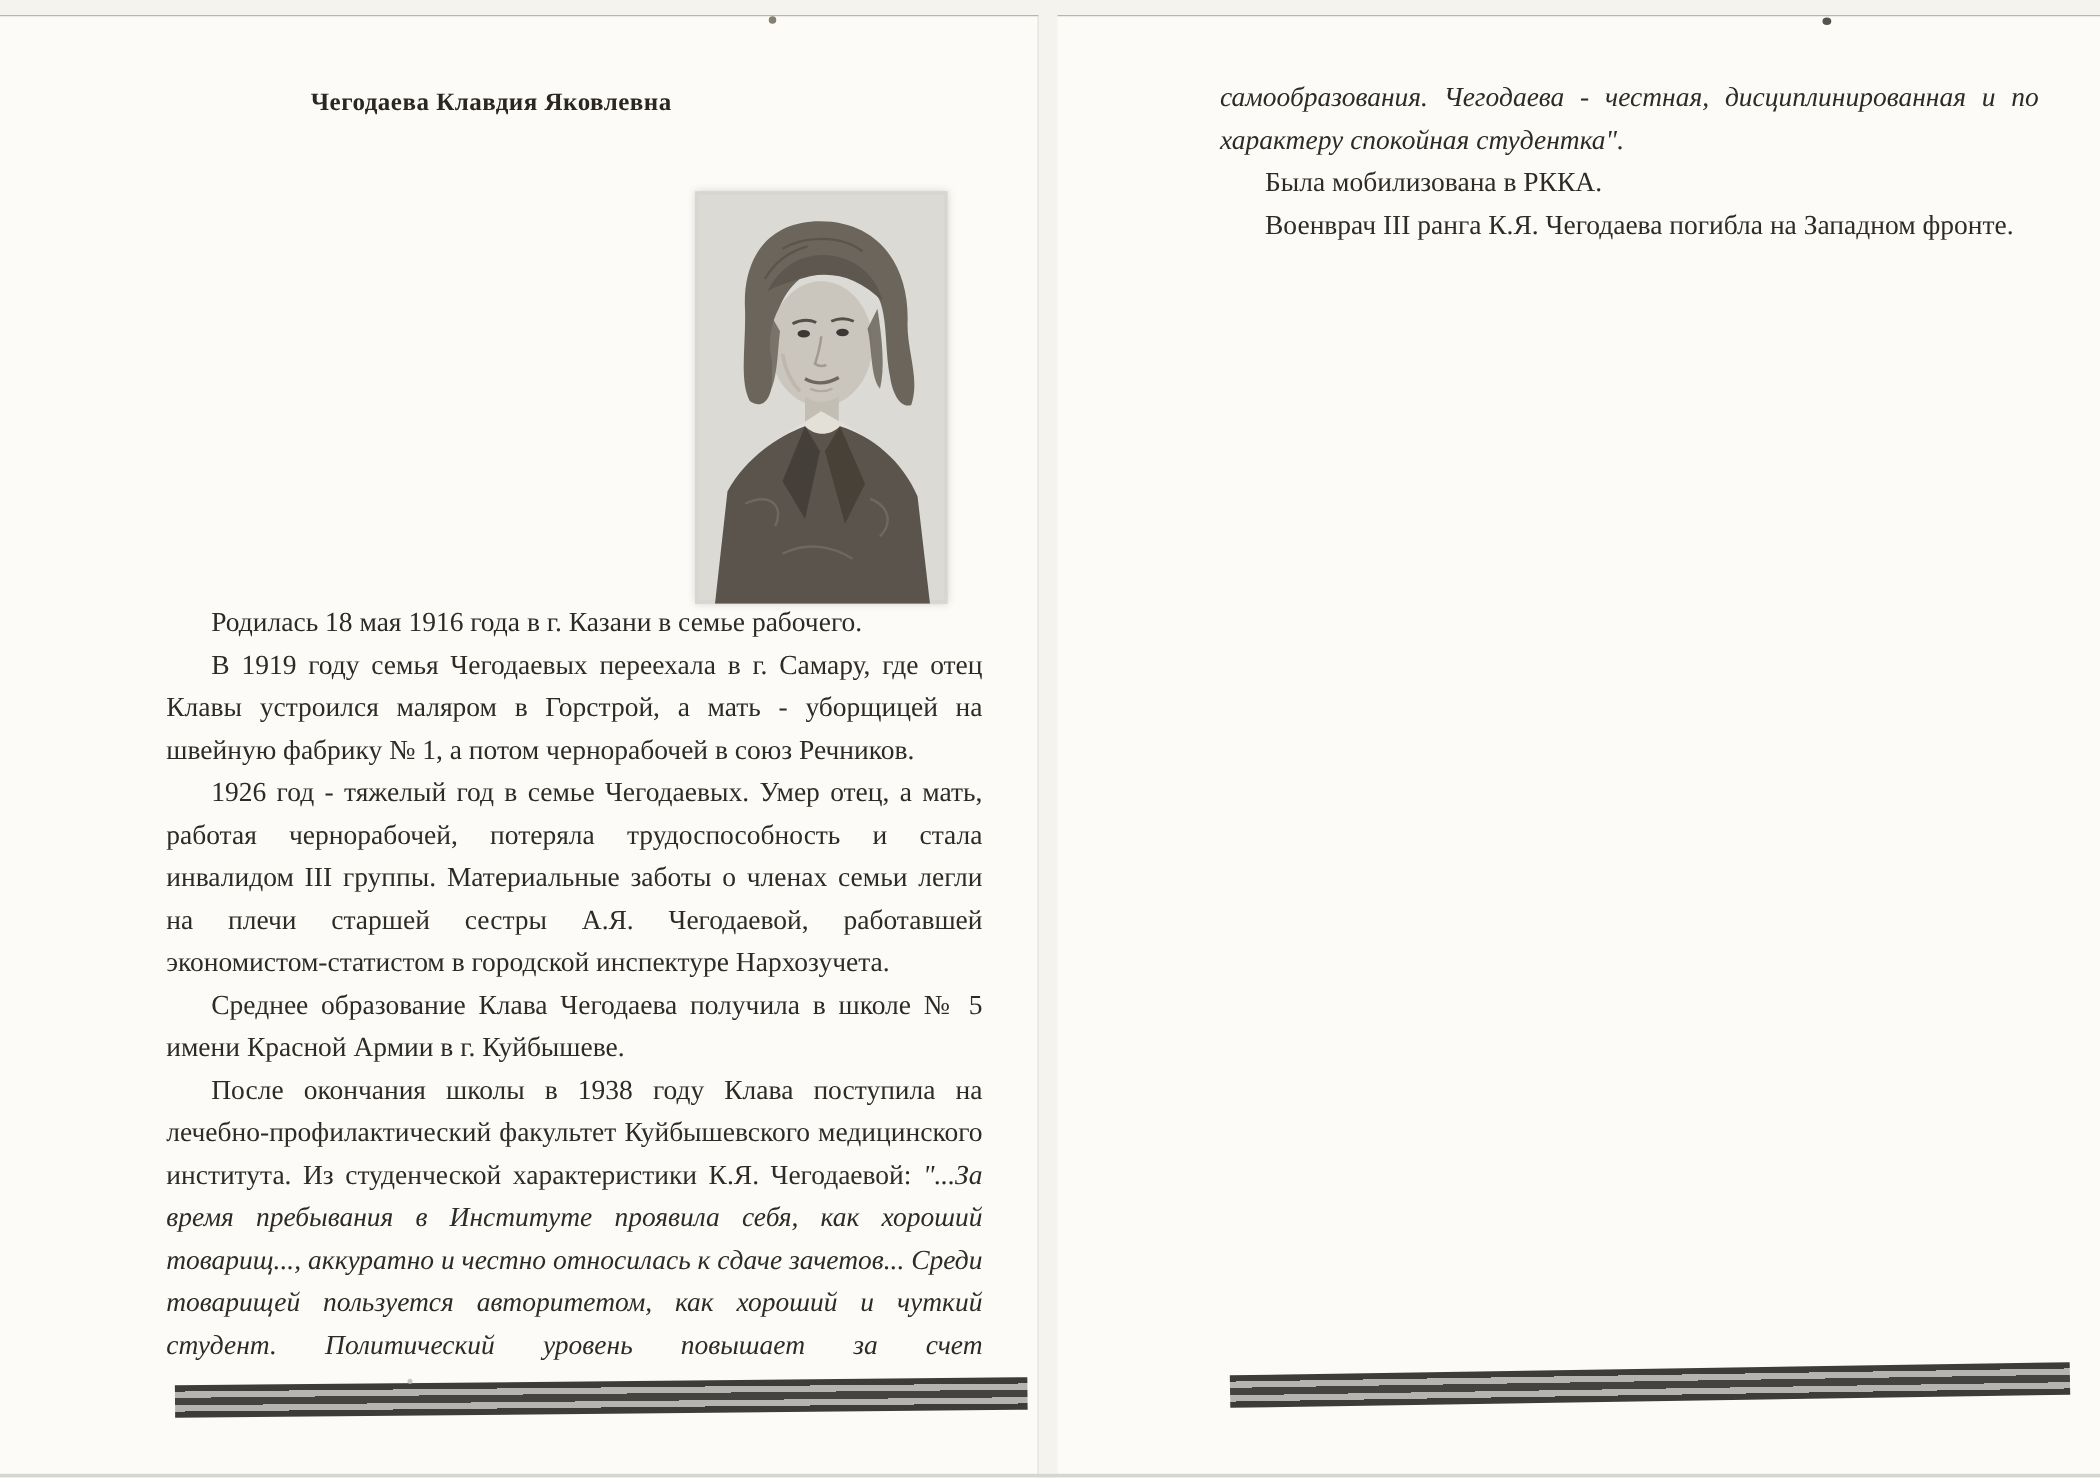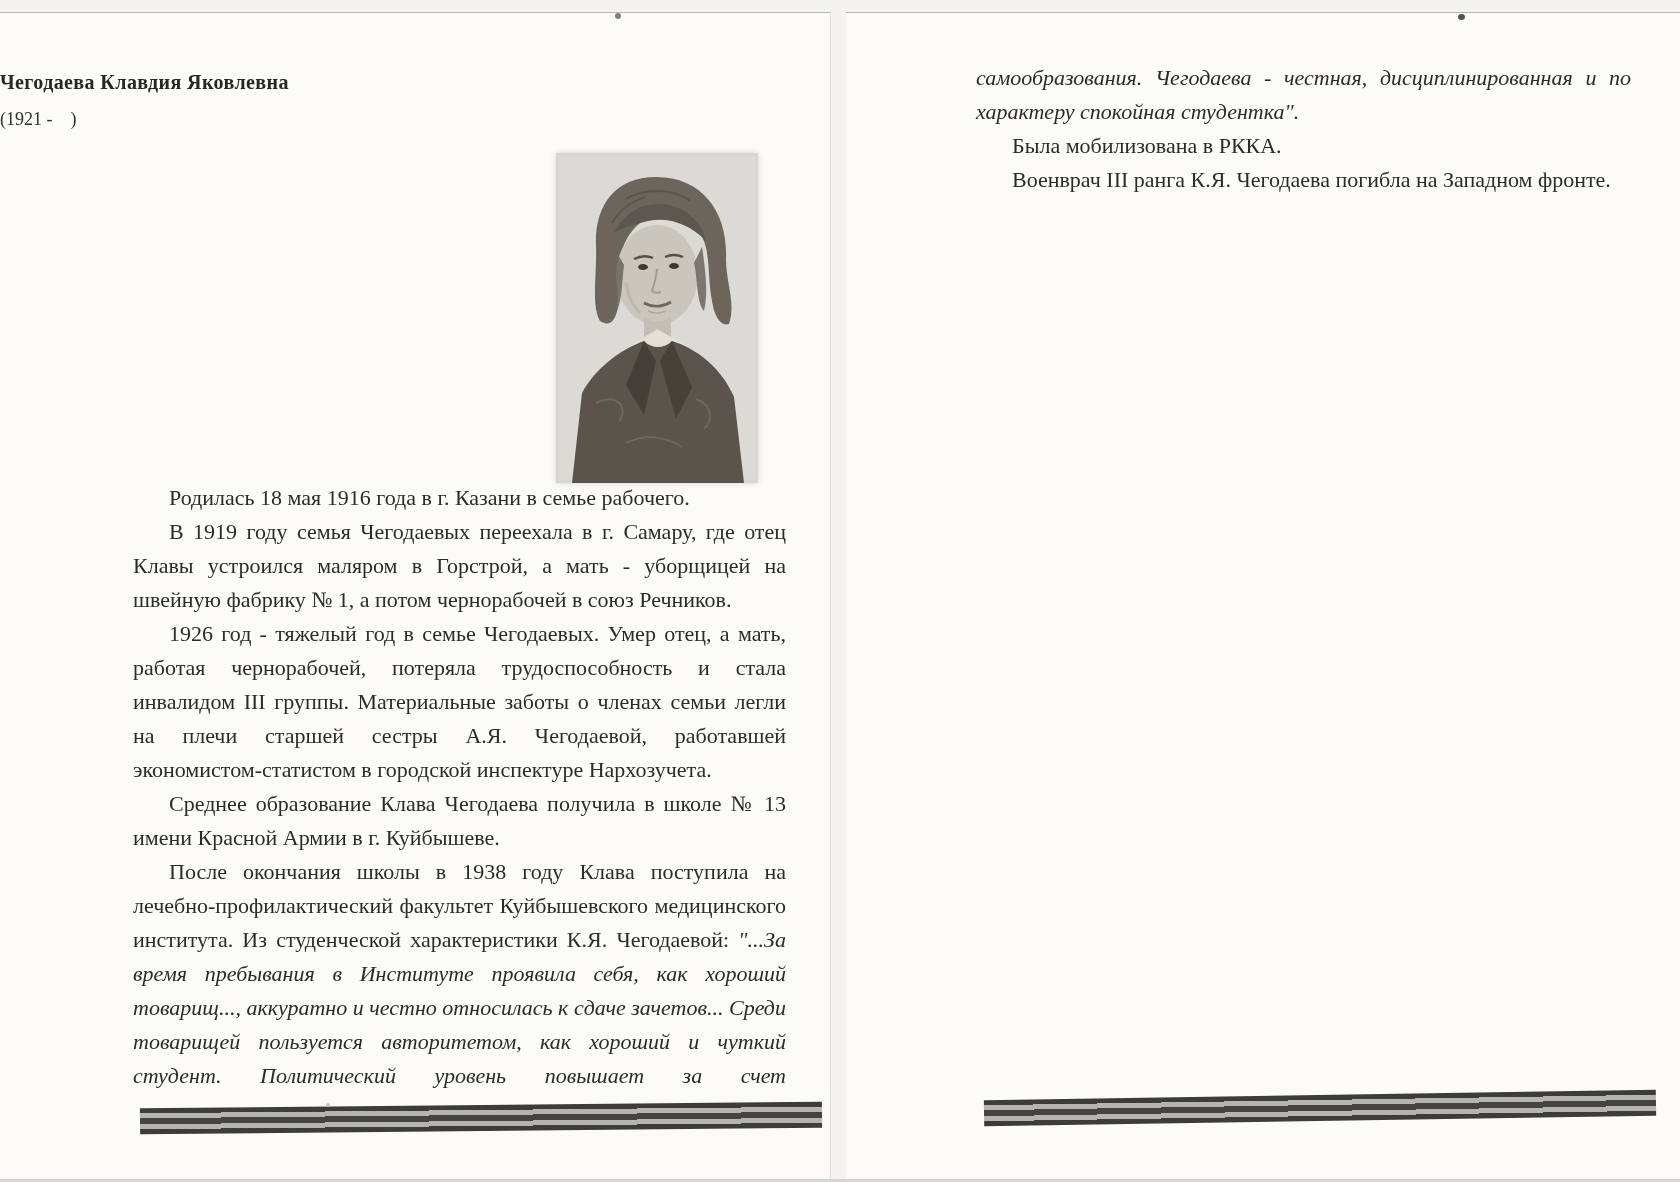--- a/index.html
+++ b/index.html
@@ -22,21 +22,21 @@
   }
   .page {
     position: absolute; top: 12px; height: 1170px;
     background: #fcfbf7;
     border-top: 1px solid #b8b6b1;
   }
   .page-left  { left: 0; width: 830px; border-right: 1px solid #e2e0da; }
   .page-right { left: 846px; width: 834px; }
 
   
-  .title-wrap { position: absolute; top: 58px; left: 0; width: 786px; text-align: left; }
+  .title-wrap { position: absolute; top: 58px; left: 0; width: 786px; text-align: center; }
   .doc-title  { margin: 0; font-size: 20px; font-weight: bold; letter-spacing: 0.4px; color: #2a2723; }
   .doc-years  { margin-top: 15px; font-size: 18px; white-space: pre; color: #343029; }
 
   
   .photo {
     position: absolute; left: 556px; top: 140px; width: 202px; height: 330px; margin: 0;
     box-shadow: 0 0 6px rgba(70,66,60,0.20);
     background: #d8d6d1;
   }
   .photo svg { display: block; }
@@ -76,21 +76,20 @@
 </style>
 </head>
 <body>
 
 <div class="canvas">
 
   <div class="page page-left">
 
     <div class="title-wrap">
       <h1 class="doc-title">Чегодаева Клавдия Яковлевна</h1>
-      <div class="doc-years">(1921 -    )</div>
     </div>
 
     <figure class="photo">
       <svg viewBox="0 0 202 330" width="202" height="330" xmlns="http://www.w3.org/2000/svg">
         <rect width="202" height="330" fill="#d8d6d1"></rect>
         <rect x="3" y="3" width="196" height="324" fill="#dcdad5"></rect>
 
         <path d="M100 24 C 58 24 38 54 40 94 C 41 122 35 152 44 168 C 53 174 59 168 61 158 C 63 140 60 120 64 104 C 70 80 84 66 100 62 C 120 58 140 68 148 88 C 154 104 152 128 156 148 C 158 163 165 174 173 171 C 180 150 170 130 170 106 C 172 60 147 24 100 24 Z" fill="#6b655c"></path>
         <path d="M58 80 C 70 56 92 48 112 52 C 132 56 146 70 150 88 C 132 70 112 64 92 68 C 76 72 64 76 58 80 Z" fill="#5d574f"></path>
 
@@ -117,21 +116,21 @@
 
         <path d="M40 250 C 60 240 72 252 64 268 M 140 246 C 156 252 158 266 148 276 M 70 290 C 90 280 110 284 126 294" stroke="#837c71" stroke-width="2" fill="none" opacity="0.5"></path>
         <path d="M70 46 C 86 36 116 34 134 48 M 56 70 C 64 56 76 48 90 44" stroke="#4e4941" stroke-width="1.8" fill="none" opacity="0.6"></path>
       </svg>
     </figure>
 
     <div class="text-block text-left">
       <p class="para indent">Родилась 18 мая 1916 года в г. Казани в семье рабочего.</p>
       <p class="para indent">В 1919 году семья Чегодаевых переехала в г. Самару, где отец Клавы устроился маляром в Горстрой, а мать - уборщицей на швейную фабрику № 1, а потом чернорабочей в союз Речников.</p>
       <p class="para indent">1926 год - тяжелый год в семье Чегодаевых. Умер отец, а мать, работая чернорабочей, потеряла трудоспособность и стала инвалидом III группы. Материальные заботы о членах семьи легли на плечи старшей сестры А.Я. Чегодаевой, работавшей экономистом-статистом в городской инспектуре Нархозучета.</p>
-      <p class="para indent">Среднее образование Клава Чегодаева получила в школе № 13 имени Красной Армии в г. Куйбышеве.</p>
+      <p class="para indent">Среднее образование Клава Чегодаева получила в школе № 5 имени Красной Армии в г. Куйбышеве.</p>
       <p class="para indent justify-last"><span>После окончания школы в 1938 году Клава поступила на лечебно-профилактический факультет Куйбышевского медицинского института. Из студенческой характеристики К.Я. Чегодаевой: </span><span class="italic">"...За время пребывания в Институте проявила себя, как хороший товарищ..., аккуратно и честно относилась к сдаче зачетов... Среди товарищей пользуется авторитетом, как хороший и чуткий студент. Политический уровень повышает за счет</span></p>
     </div>
 
     <div class="ribbon ribbon-left"></div>
     <span class="speck speck-a"></span>
     <span class="speck speck-c"></span>
   </div>
 
   <div class="page page-right">
 

